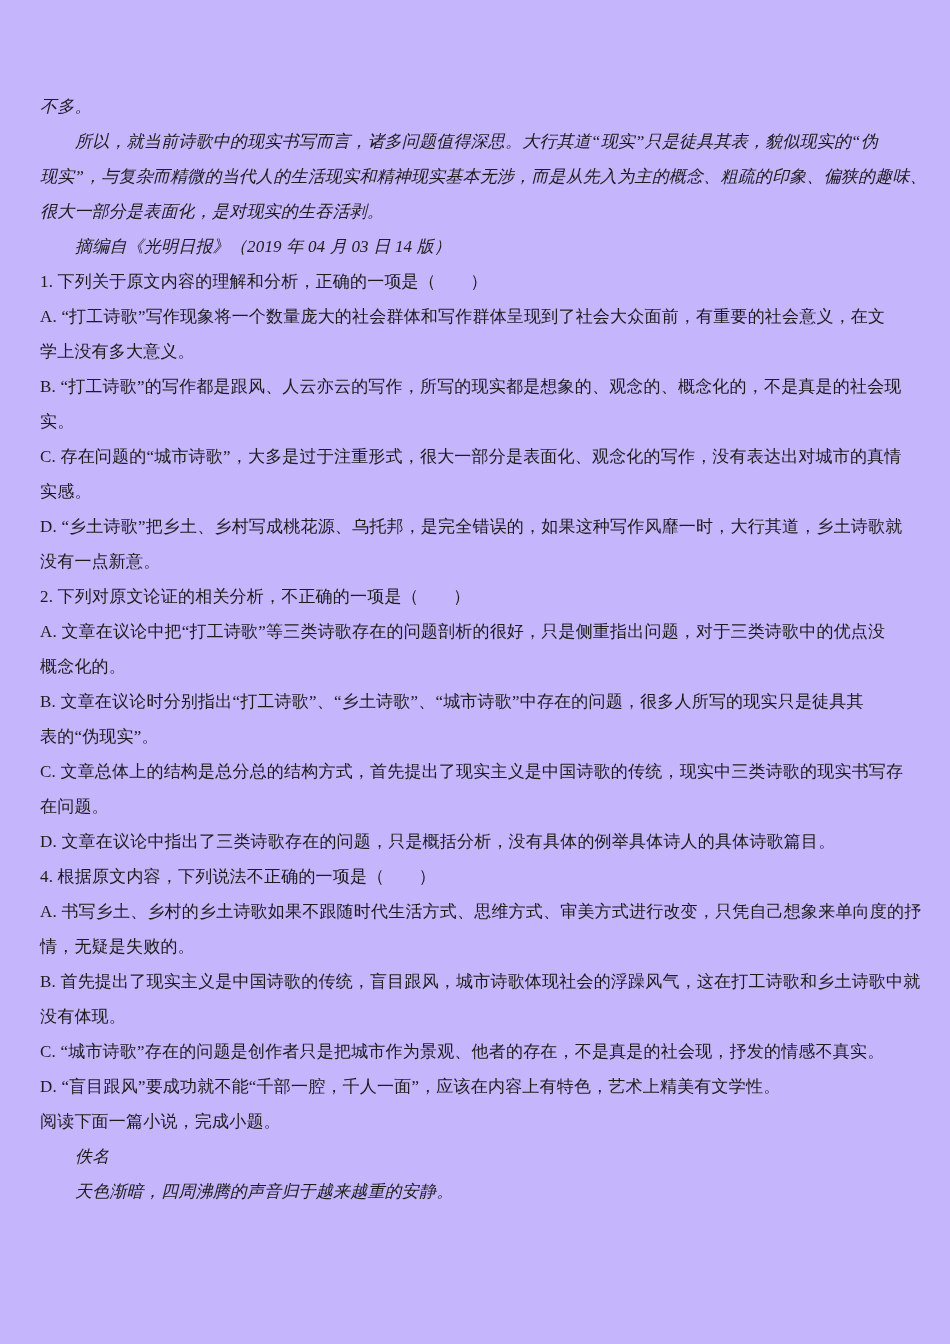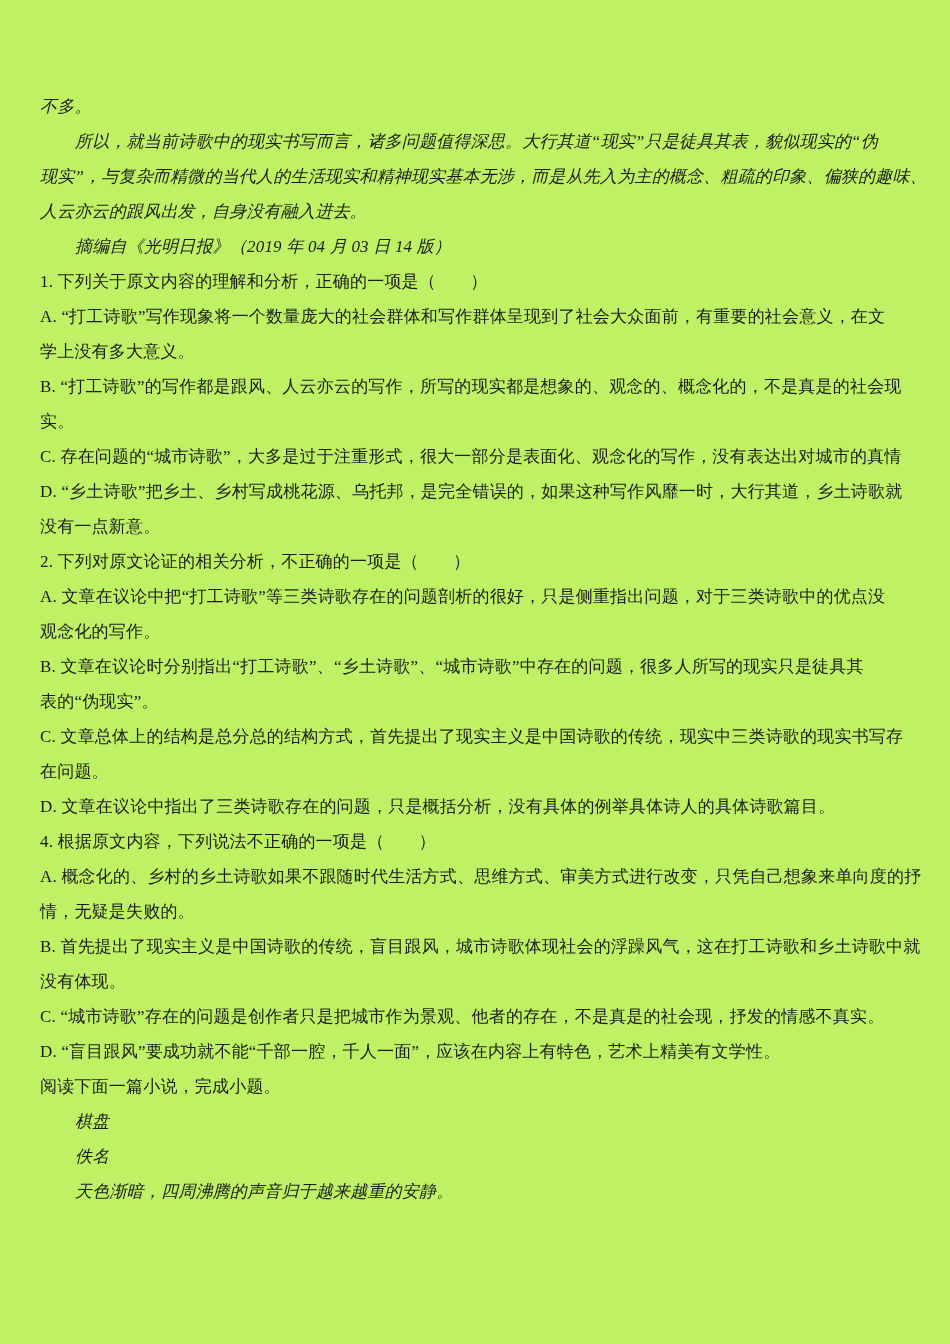--- a/index.html
+++ b/index.html
@@ -11,21 +11,21 @@
     width: 950px;
     height: 1344px;
     overflow: hidden;
     position: relative;
   }
   .page {
     position: absolute;
     left: 0; top: 0;
     width: 950px;
     height: 1344px;
-    background: #bef264;
+    background: #c4b5fd;
   }
   .content {
     position: absolute;
     left: 40px;
     top: 89px;
     width: 878px;
   }
   .ln {
     height: 35px;
     line-height: 35px;
@@ -44,47 +44,47 @@
   }
 </style>
 </head>
 <body>
 
 <div class="page">
   <div class="content">
     <div class="ln kai">不多。</div>
     <div class="ln kai ind">所以，就当前诗歌中的现实书写而言，诸多问题值得深思。大行其道“现实”只是徒具其表，貌似现实的“伪</div>
     <div class="ln kai">现实”，与复杂而精微的当代人的生活现实和精神现实基本无涉，而是从先入为主的概念、粗疏的印象、偏狭的趣味、</div>
-    <div class="ln kai">人云亦云的跟风出发，自身没有融入进去。</div>
+    <div class="ln kai">很大一部分是表面化，是对现实的生吞活剥。</div>
     <div class="ln kai ind">摘编自《光明日报》（2019 年 04 月 03 日 14 版）</div>
 
     <div class="ln">1. 下列关于原文内容的理解和分析，正确的一项是（　　）</div>
     <div class="ln">A. “打工诗歌”写作现象将一个数量庞大的社会群体和写作群体呈现到了社会大众面前，有重要的社会意义，在文</div>
     <div class="ln">学上没有多大意义。</div>
     <div class="ln">B. “打工诗歌”的写作都是跟风、人云亦云的写作，所写的现实都是想象的、观念的、概念化的，不是真是的社会现</div>
     <div class="ln">实。</div>
     <div class="ln">C. 存在问题的“城市诗歌”，大多是过于注重形式，很大一部分是表面化、观念化的写作，没有表达出对城市的真情</div>
+    <div class="ln">实感。</div>
     <div class="ln">D. “乡土诗歌”把乡土、乡村写成桃花源、乌托邦，是完全错误的，如果这种写作风靡一时，大行其道，乡土诗歌就</div>
     <div class="ln">没有一点新意。</div>
 
     <div class="ln">2. 下列对原文论证的相关分析，不正确的一项是（　　）</div>
     <div class="ln">A. 文章在议论中把“打工诗歌”等三类诗歌存在的问题剖析的很好，只是侧重指出问题，对于三类诗歌中的优点没</div>
-    <div class="ln">观念化的写作。</div>
+    <div class="ln">概念化的。</div>
     <div class="ln">B. 文章在议论时分别指出“打工诗歌”、“乡土诗歌”、“城市诗歌”中存在的问题，很多人所写的现实只是徒具其</div>
     <div class="ln">表的“伪现实”。</div>
     <div class="ln">C. 文章总体上的结构是总分总的结构方式，首先提出了现实主义是中国诗歌的传统，现实中三类诗歌的现实书写存</div>
     <div class="ln">在问题。</div>
     <div class="ln">D. 文章在议论中指出了三类诗歌存在的问题，只是概括分析，没有具体的例举具体诗人的具体诗歌篇目。</div>
 
     <div class="ln">4. 根据原文内容，下列说法不正确的一项是（　　）</div>
-    <div class="ln">A. 概念化的、乡村的乡土诗歌如果不跟随时代生活方式、思维方式、审美方式进行改变，只凭自己想象来单向度的抒</div>
+    <div class="ln">A. 书写乡土、乡村的乡土诗歌如果不跟随时代生活方式、思维方式、审美方式进行改变，只凭自己想象来单向度的抒</div>
     <div class="ln">情，无疑是失败的。</div>
     <div class="ln">B. 首先提出了现实主义是中国诗歌的传统，盲目跟风，城市诗歌体现社会的浮躁风气，这在打工诗歌和乡土诗歌中就</div>
     <div class="ln">没有体现。</div>
     <div class="ln">C. “城市诗歌”存在的问题是创作者只是把城市作为景观、他者的存在，不是真是的社会现，抒发的情感不真实。</div>
     <div class="ln">D. “盲目跟风”要成功就不能“千部一腔，千人一面”，应该在内容上有特色，艺术上精美有文学性。</div>
 
     <div class="ln">阅读下面一篇小说，完成小题。</div>
-    <div class="ln kai ind">棋盘</div>
     <div class="ln kai ind">佚名</div>
     <div class="ln kai ind">天色渐暗，四周沸腾的声音归于越来越重的安静。</div>
   </div>
 </div>
 
 </body></html>

